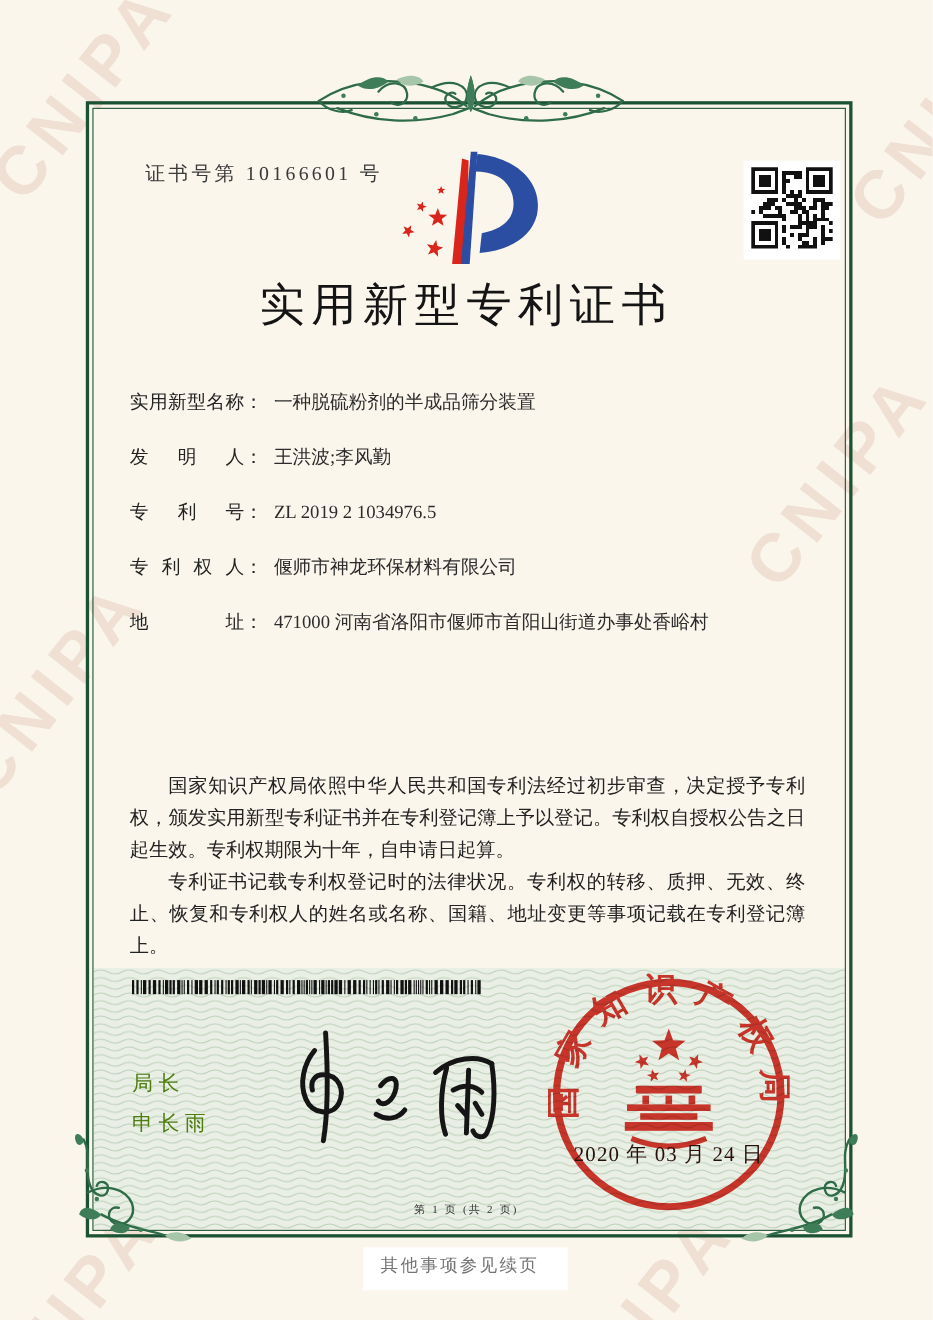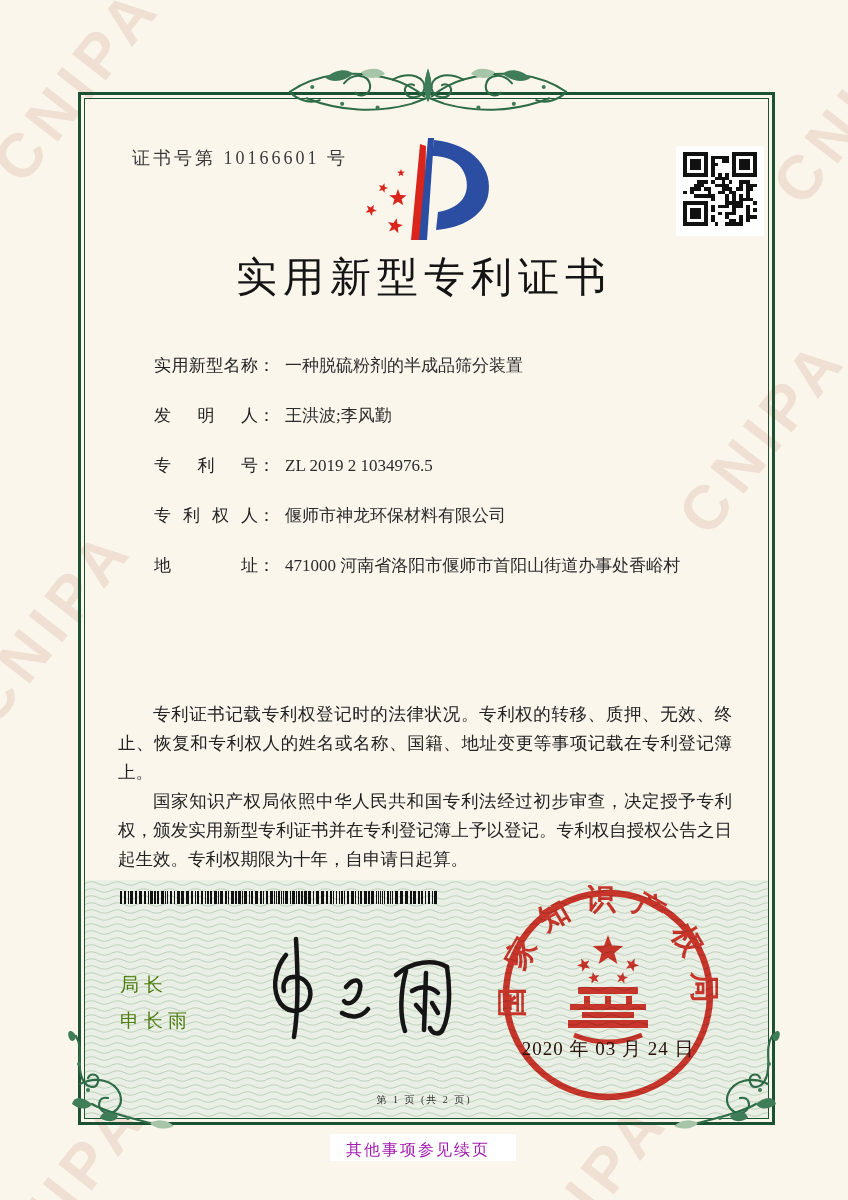--- a/index.html
+++ b/index.html
@@ -33,21 +33,21 @@
   .cert-no{position:absolute;left:104px;top:146px;font-size:18px;letter-spacing:3px;color:#3a3a3a;z-index:3;margin-left:28px;}
   .logo{position:absolute;left:352px;top:126px;z-index:3;}
   .qr-box{position:absolute;left:676px;top:146px;width:88px;height:90px;background:#ffffff;z-index:3;display:flex;align-items:flex-start;justify-content:center;padding-top:6px;box-sizing:border-box;}
   .title{
     position:absolute;left:0;top:250px;width:100%;text-align:center;
     font-size:41px;font-weight:normal;letter-spacing:6px;color:#141414;z-index:3;
   }
   
   .fields{position:absolute;left:118px;top:354px;width:616px;z-index:3;font-size:17px;}
   .frow{position:relative;height:50px;line-height:24px;white-space:nowrap;}
-  .lbl{display:inline-block;width:104px;text-align:justify;text-align-last:justify;color:#222;vertical-align:top;margin-left:36px;}
+  .lbl{display:inline-block;width:104px;text-align:justify;text-align-last:justify;color:#222;vertical-align:top;}
   .colon{color:#222;}
   .fval{color:#2b2b2b;margin-left:10px;}
   .grant-right{position:absolute;left:315px;top:0;}
   
   .paras{position:absolute;left:118px;top:700px;width:614px;z-index:3;
     font-size:17.5px;line-height:29px;text-align:justify;color:#222;}
   .paras p{margin:0;text-indent:2em;}
   
   .barcode{position:absolute;left:120px;top:891px;z-index:3;}
   .sig-label{position:absolute;left:120px;z-index:3;font-size:19px;letter-spacing:5px;color:#4d7c0f;}
@@ -55,21 +55,21 @@
   .sig-name{top:1008px;}
   .signature{position:absolute;left:250px;top:933px;z-index:4;}
   .seal{position:absolute;left:498px;top:885px;z-index:4;mix-blend-mode:multiply;}
   .seal-date{
     position:absolute;left:498px;top:1036px;width:220px;text-align:center;
     font-size:19px;letter-spacing:1px;color:#26100a;z-index:5;white-space:nowrap;
   }
   .page-num{position:absolute;left:0;top:1093px;width:100%;text-align:center;font-size:10px;letter-spacing:2px;color:#333;z-index:3;}
   .note-box{
     position:absolute;left:330px;top:1134px;background:#ffffff;
-    padding:6px 26px 0 16px;font-size:16px;letter-spacing:2px;color:#a21caf;z-index:3;
+    padding:6px 26px 12px 16px;font-size:16px;letter-spacing:2px;color:#737373;z-index:3;
   }
   .seal-ring{fill:none;stroke:#d8271d;stroke-width:6.5;}
   .seal-red{fill:#d8271d;}
   .seal-text-el{fill:#d8271d;font-size:30px;font-weight:bold;letter-spacing:15px;font-family:"Liberation Serif","DejaVu Serif",serif;}
   .sigpath{fill:none;stroke:#151515;stroke-width:4.5;stroke-linecap:round;stroke-linejoin:round;}
   .orn-stroke{fill:none;stroke:#2e6b47;stroke-width:2.2;stroke-linecap:round;}
   .orn-fill{fill:#3f7d58;stroke:none;}
   .orn-light{fill:#a7c6a9;stroke:none;}
 </style>
 </head>
@@ -291,22 +291,22 @@
     </div>
     <div class="frow">
       <span class="lbl">专利权人</span><span class="colon">：</span><span class="fval">偃师市神龙环保材料有限公司</span>
     </div>
     <div class="frow">
       <span class="lbl">地址</span><span class="colon">：</span><span class="fval">471000 河南省洛阳市偃师市首阳山街道办事处香峪村</span>
     </div>
   </div>
 
   <div class="paras">
+    <p>国家知识产权局依照中华人民共和国专利法经过初步审查，决定授予专利权，颁发实用新型专利证书并在专利登记簿上予以登记。专利权自授权公告之日起生效。专利权期限为十年，自申请日起算。</p>
     <p>专利证书记载专利权登记时的法律状况。专利权的转移、质押、无效、终止、恢复和专利权人的姓名或名称、国籍、地址变更等事项记载在专利登记簿上。</p>
-    <p>国家知识产权局依照中华人民共和国专利法经过初步审查，决定授予专利权，颁发实用新型专利证书并在专利登记簿上予以登记。专利权自授权公告之日起生效。专利权期限为十年，自申请日起算。</p>
   </div>
 
   <svg class="barcode" id="barcode" width="320" height="13" xmlns="http://www.w3.org/2000/svg">
       <rect x="0" y="0" width="2" height="13" fill="#111"></rect>
       <rect x="4" y="0" width="2" height="13" fill="#111"></rect>
       <rect x="8" y="0" width="1" height="13" fill="#111"></rect>
       <rect x="10" y="0" width="3" height="13" fill="#111"></rect>
       <rect x="15" y="0" width="2" height="13" fill="#111"></rect>
       <rect x="19" y="0" width="3" height="13" fill="#111"></rect>
       <rect x="24" y="0" width="2" height="13" fill="#111"></rect>

